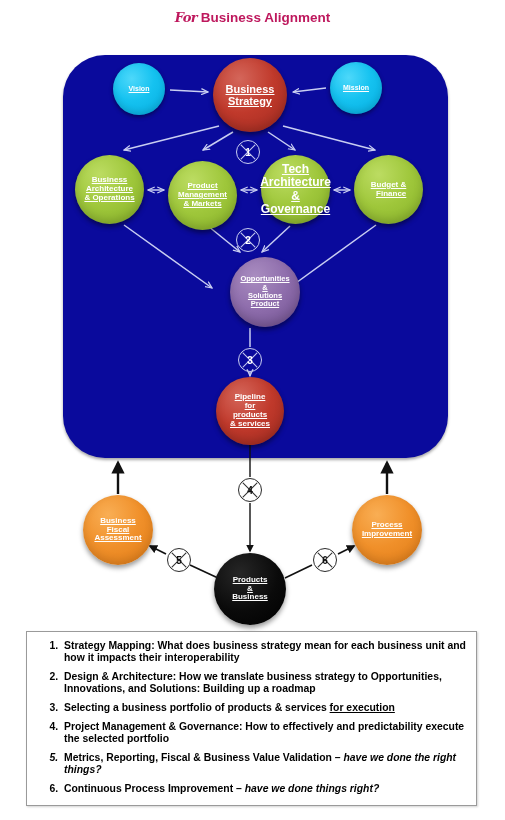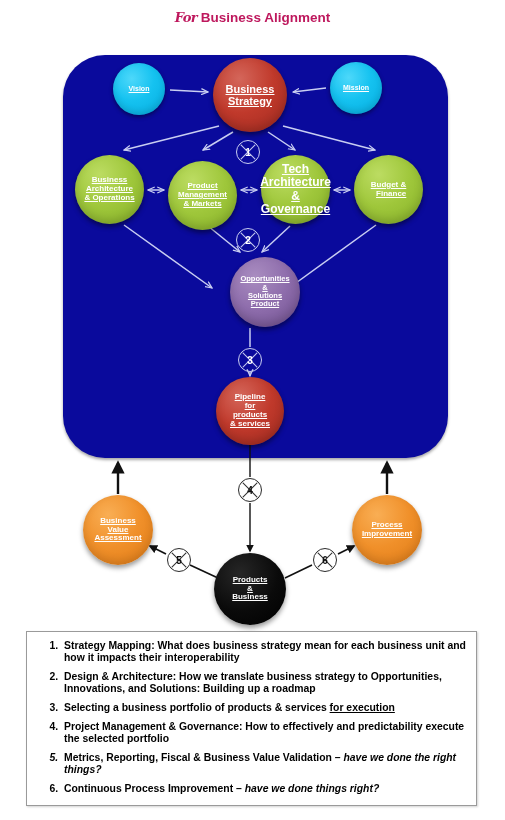--- a/index.html
+++ b/index.html
@@ -254,21 +254,21 @@
       <span>Pipeline</span>
       <span>for</span>
       <span>products</span>
       <span>&amp; services</span>
     </div>
   </div>
 
   <div class="node n-orange" id="node-bva">
     <div>
       <span>Business</span>
-      <span>Value</span>
+      <span>Fiscal</span>
       <span>Assessment</span>
     </div>
   </div>
 
   <div class="node n-orange" id="node-procimp">
     <div>
       <span>Process</span>
       <span>Improvement</span>
     </div>
   </div>

